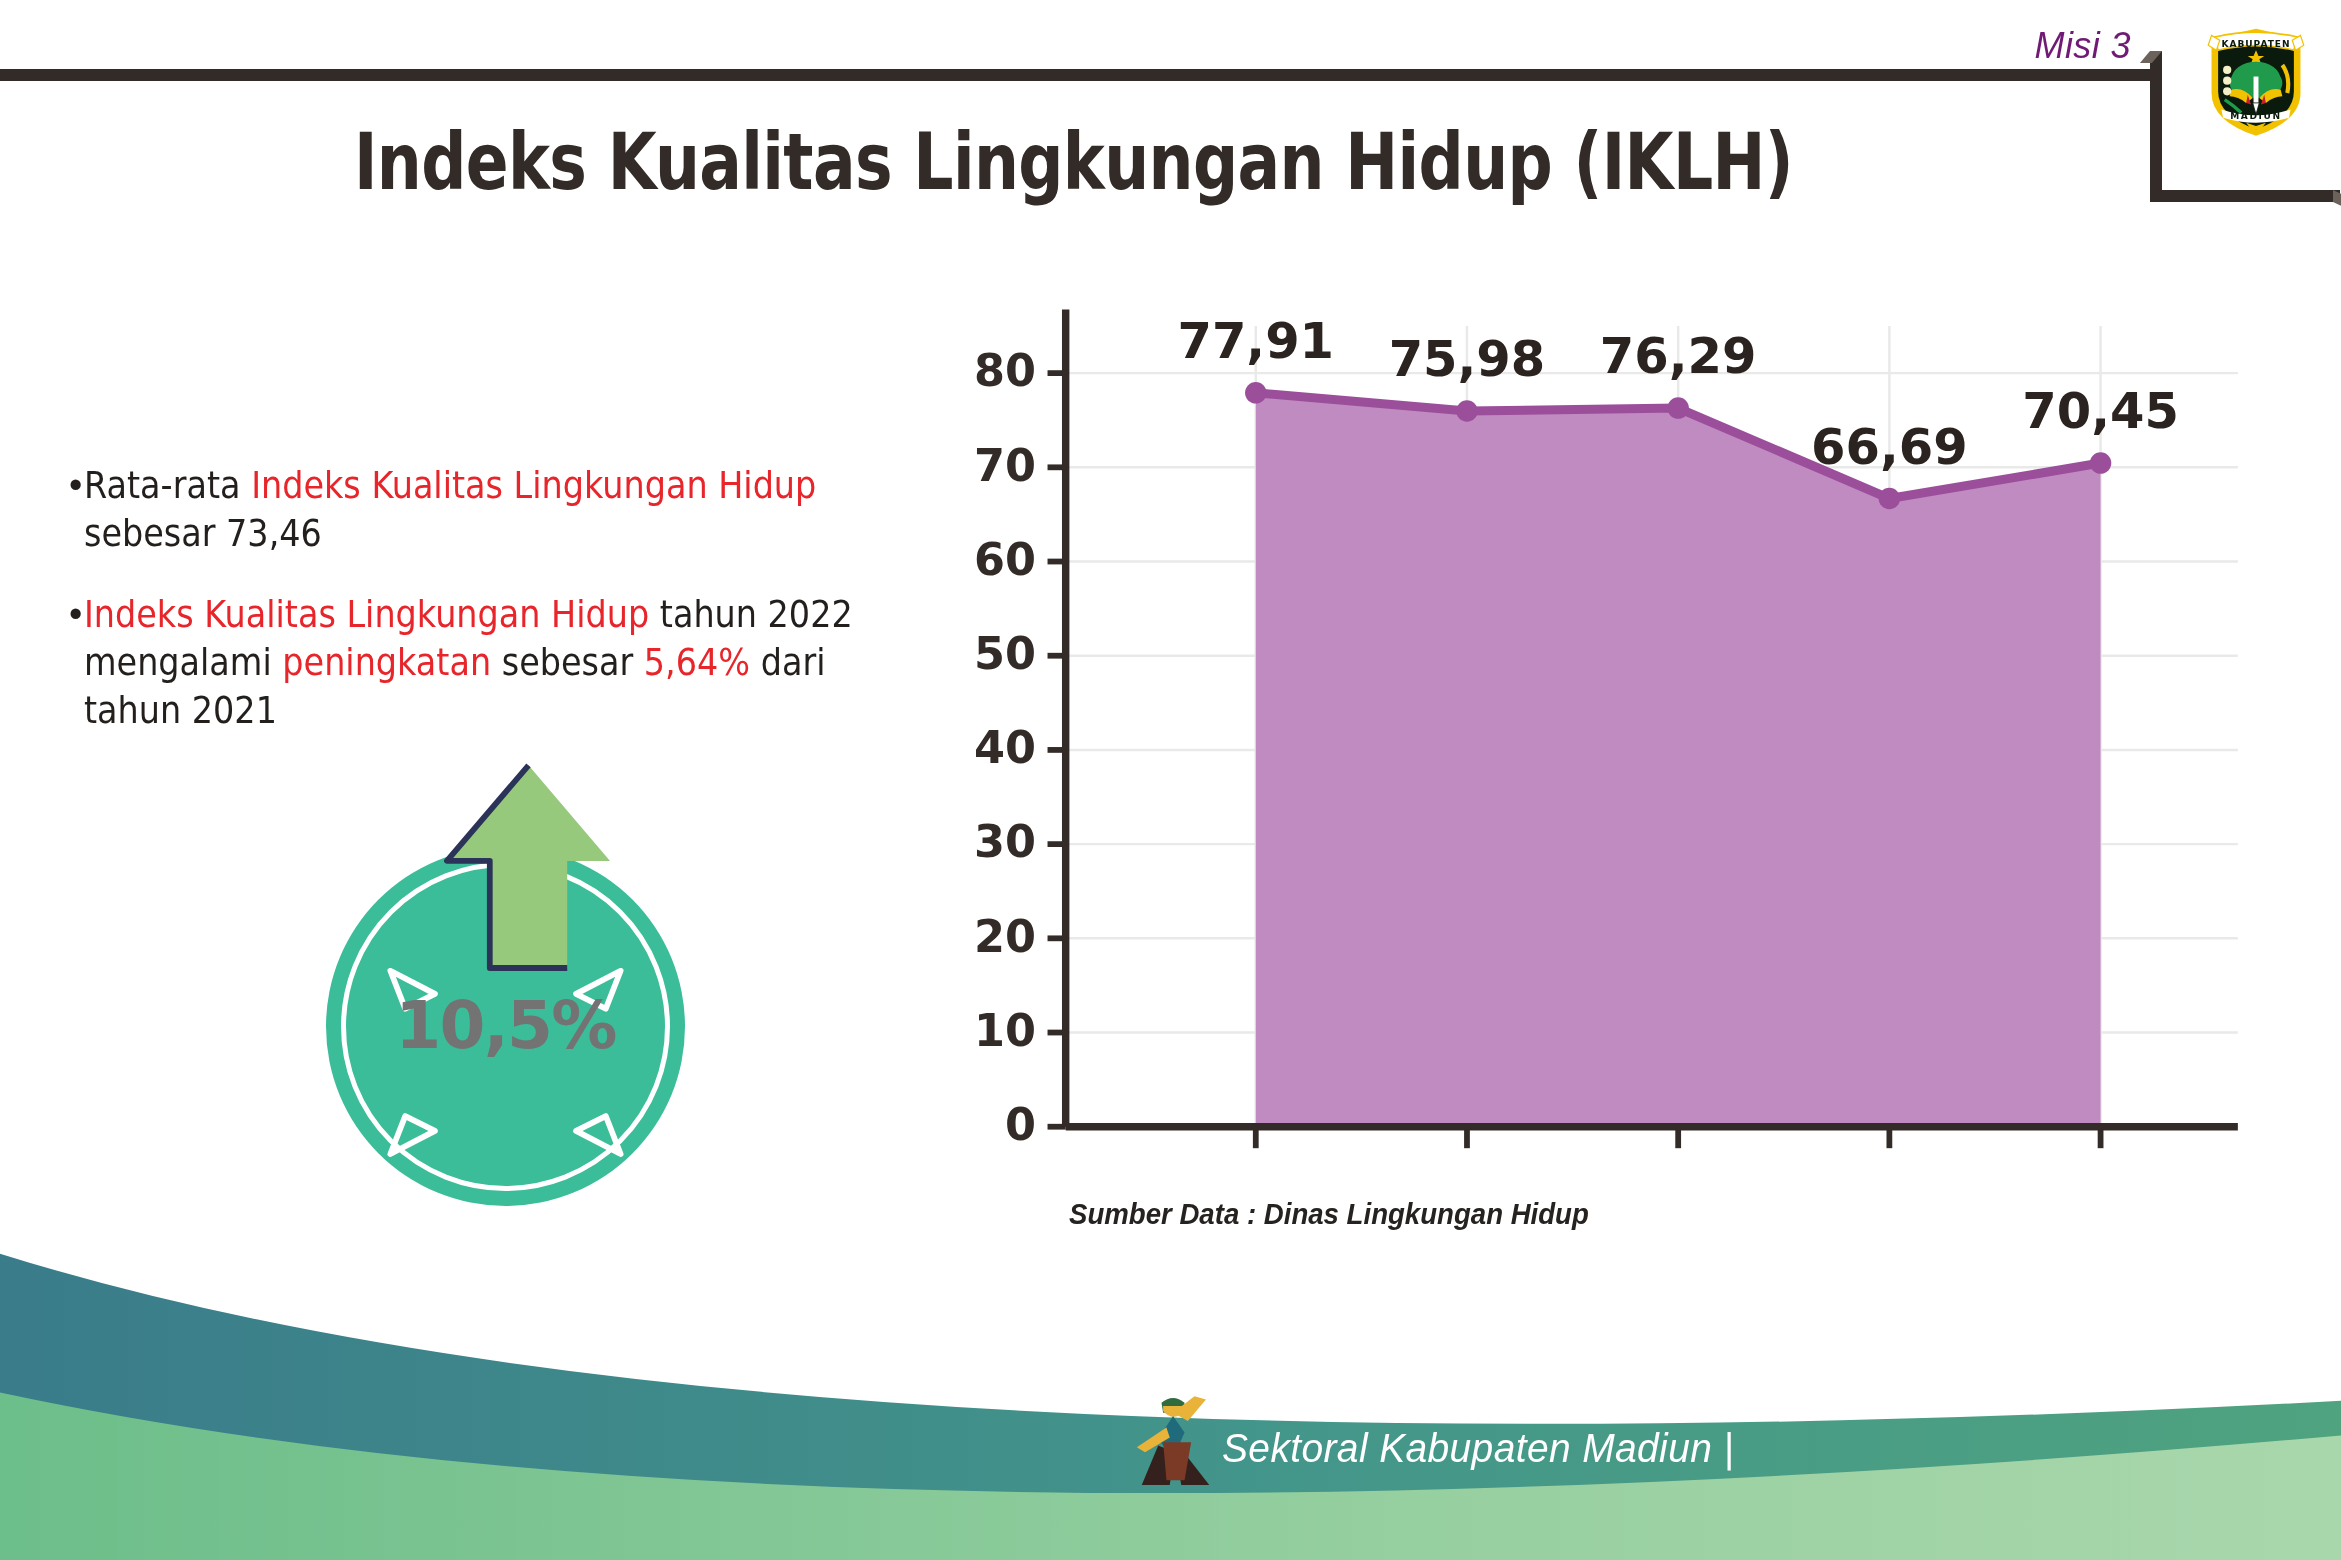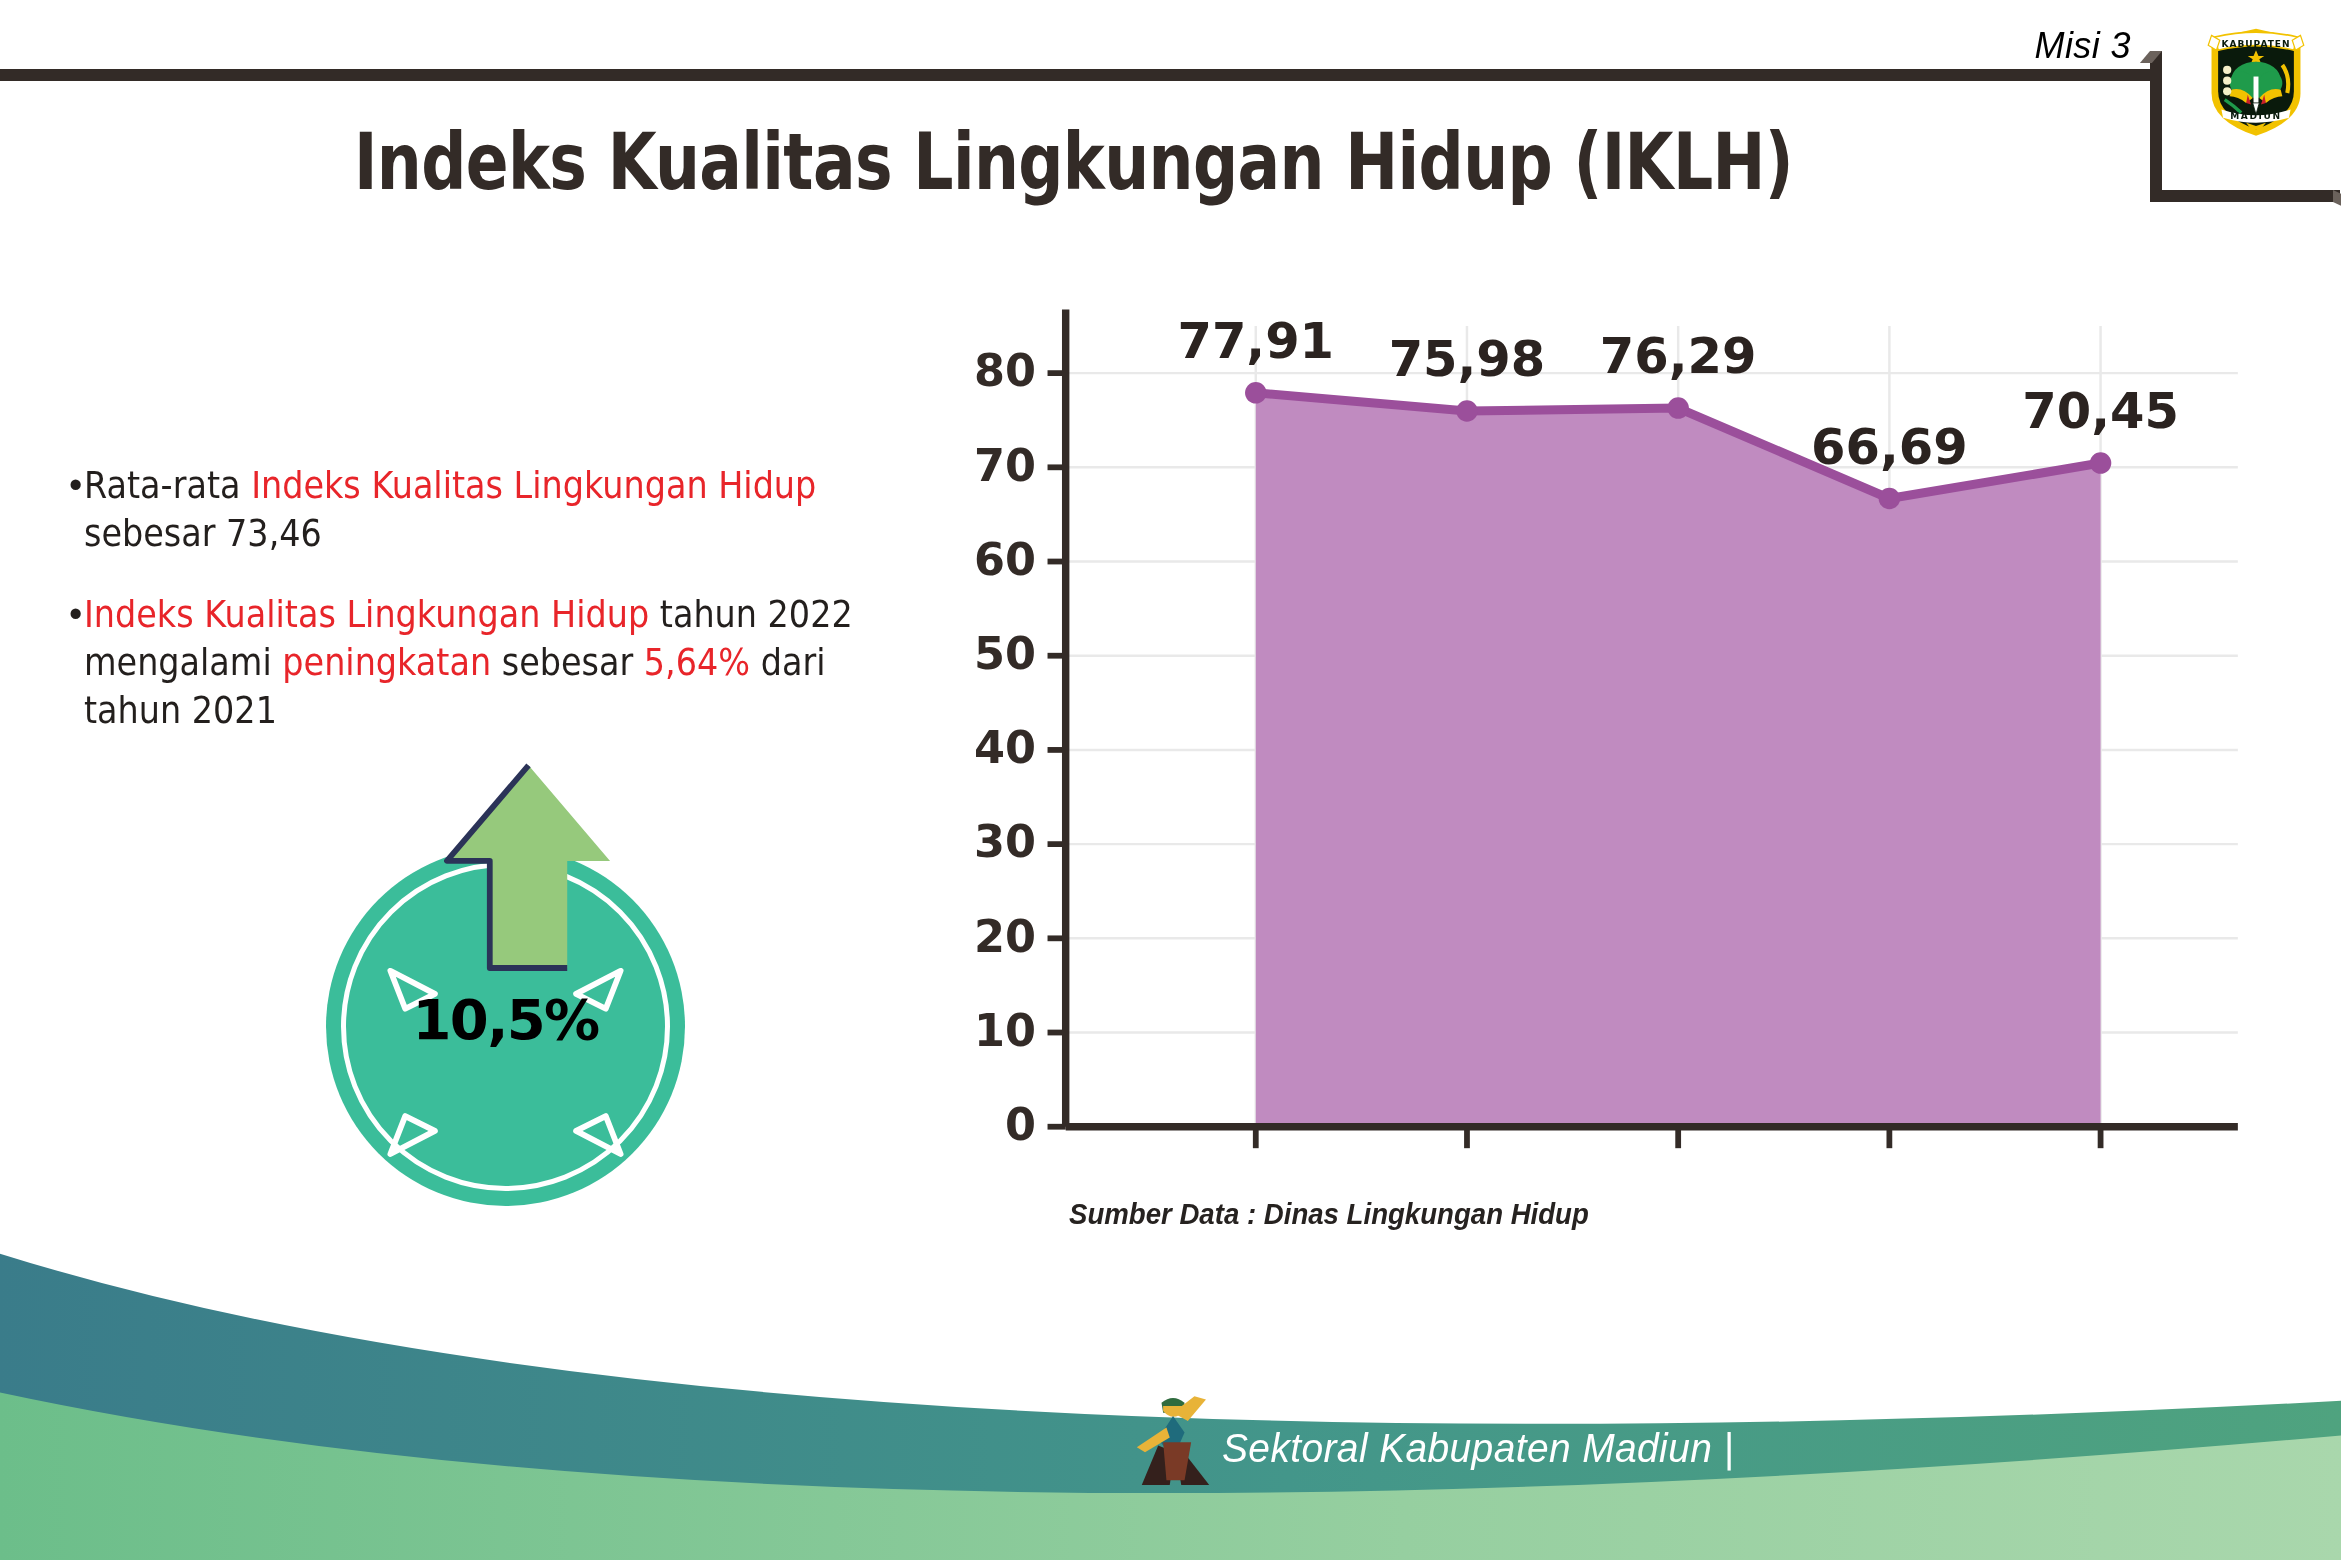--- a/index.html
+++ b/index.html
@@ -70,21 +70,21 @@
     transform: skewY(25deg);
     transform-origin: top left;
   }
   #misi-label {
     position: absolute;
     right: 211px;
     top: 25px;
     font-family: "Liberation Sans", sans-serif;
     font-style: italic;
     font-size: 36px;
-    color: #000000;
+    color: #701a75;
     letter-spacing: 0.4px;
   }
   #logo-emblem {
     position: absolute;
     left: 2200px;
     top: 16.5px;
     width: 112px;
     height: 124px;
   }
 
@@ -180,22 +180,22 @@
     z-index: 2;
   }
   #badge-value {
     position: absolute;
     left: 0;
     top: 227px;
     width: 359px;
     text-align: center;
     font-family: "DejaVu Sans", sans-serif;
     font-weight: bold;
-    font-size: 56px;
-    color: #000000;
+    font-size: 66px;
+    color: #737373;
     z-index: 4;
     letter-spacing: -1.7px;
   }
 
   
   #chart {
     position: absolute;
     left: 950px;
     top: 293px;
     width: 1321px;

